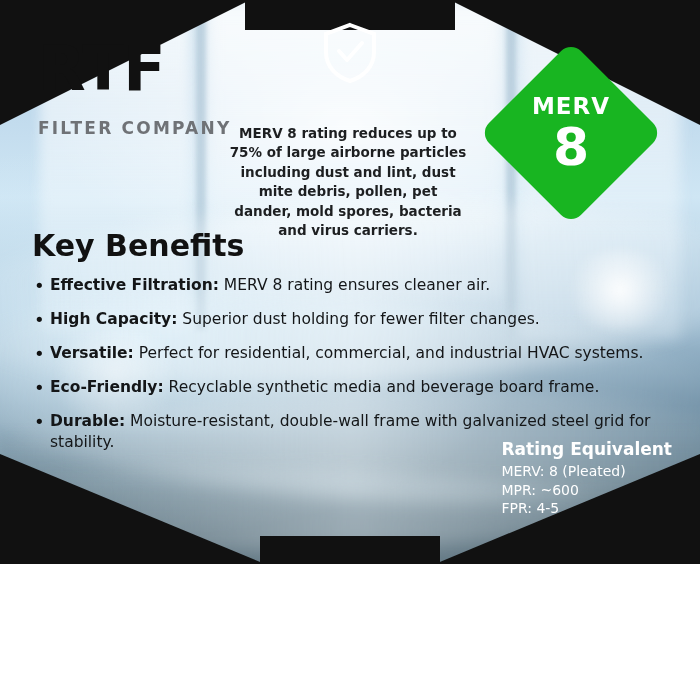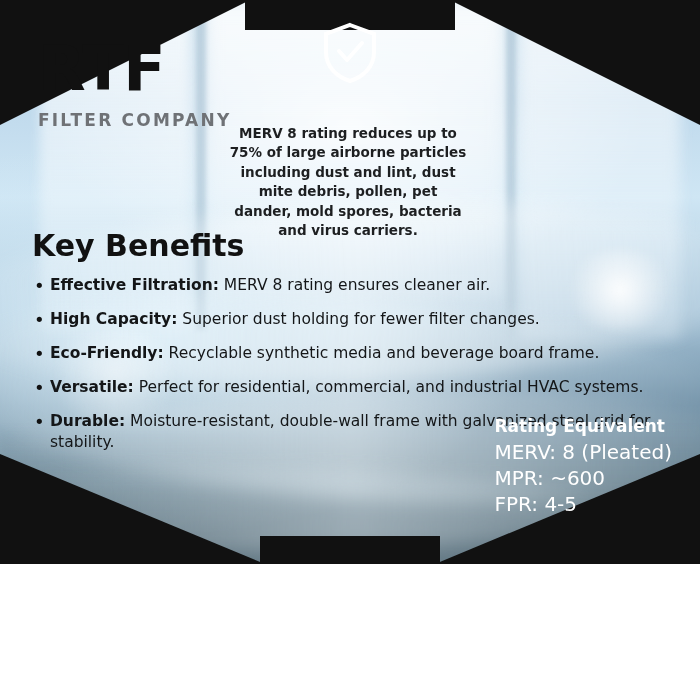--- a/index.html
+++ b/index.html
@@ -118,21 +118,21 @@
   }
   #logo .logo-mark {
     font-size: 62px;
     font-weight: bold;
     letter-spacing: -1px;
     color: #111111;
     line-height: 1;
     font-family: "DejaVu Sans", sans-serif;
   }
   #logo .logo-sub {
-    margin-top: 10px;
+    margin-top: 18px;
     font-size: 17px;
     letter-spacing: 2.2px;
     color: #6f7276;
     font-weight: bold;
     font-family: "DejaVu Sans", sans-serif;
   }
 
   
   #shield {
     position: absolute;
@@ -262,21 +262,21 @@
     z-index: 8;
     color: #ffffff;
     font-family: "DejaVu Sans", sans-serif;
   }
   #rating .r-title {
     font-size: 17px;
     font-weight: bold;
     margin-bottom: 3px;
   }
   #rating .r-line {
-    font-size: 20px;
+    font-size: 14px;
     line-height: 1.3;
   }
 </style>
 </head>
 <body>
 
 <div id="card">
 
   <div class="bg-shape win-left"></div>
   <div class="bg-shape win-mid"></div>
@@ -305,28 +305,35 @@
 
   <div id="shield">
     <svg viewBox="0 0 56 62" width="56" height="62" aria-hidden="true">
       <path d="M28 3 L52 12 V30 C52 45 41 55 28 59 C15 55 4 45 4 30 V12 Z" fill="none" stroke="#ffffff" stroke-width="4"></path>
       <path d="M17 29 L25 38 L40 21" fill="none" stroke="#ffffff" stroke-width="4" stroke-linecap="round" stroke-linejoin="round"></path>
     </svg>
   </div>
 
   <p id="merv-desc">MERV 8 rating reduces up to 75% of large airborne particles including dust and lint, dust mite debris, pollen, pet dander, mold spores, bacteria and virus carriers.</p>
 
+  <div id="merv-badge">
+    <div class="diamond"></div>
+    <div class="badge-text">
+      <div class="badge-label">MERV</div>
+      <div class="badge-value">8</div>
+    </div>
+  </div>
 
   <div id="benefits">
     <h2>Key Benefits</h2>
     <ul>
       <li><span class="b-title">Effective Filtration:</span><span> MERV 8 rating ensures cleaner air.</span></li>
       <li><span class="b-title">High Capacity:</span><span> Superior dust holding for fewer filter changes.</span></li>
+      <li><span class="b-title">Versatile:</span><span> Perfect for residential, commercial, and industrial HVAC systems.</span></li>
       <li><span class="b-title">Eco-Friendly:</span><span> Recyclable synthetic media and beverage board frame.</span></li>
-      <li><span class="b-title">Versatile:</span><span> Perfect for residential, commercial, and industrial HVAC systems.</span></li>
       <li><span class="b-title">Durable:</span><span> Moisture-resistant, double-wall frame with galvanized steel grid for stability.</span></li>
     </ul>
   </div>
 
   <div id="stars">☆☆☆☆☆</div>
 
   <div id="rating">
     <div class="r-title">Rating Equivalent</div>
     <div class="r-line">MERV: 8 (Pleated)</div>
     <div class="r-line">MPR: ~600</div>

